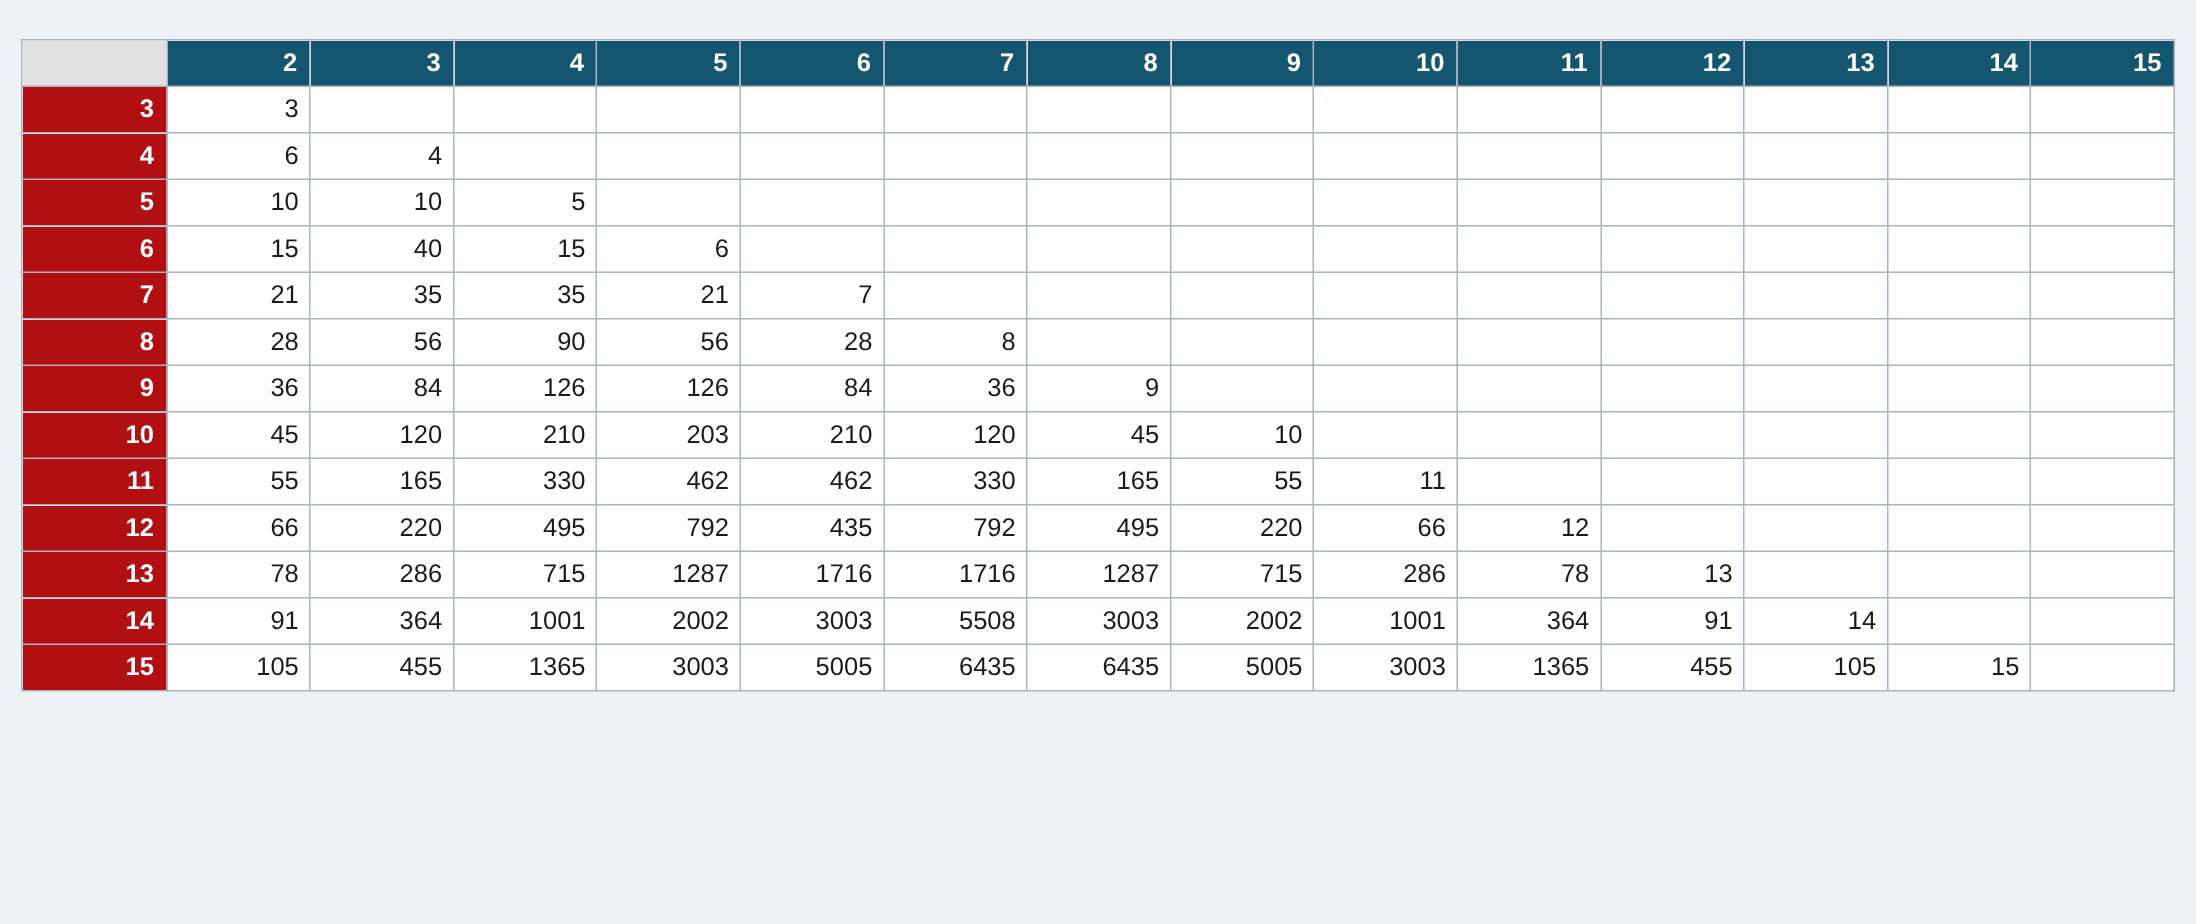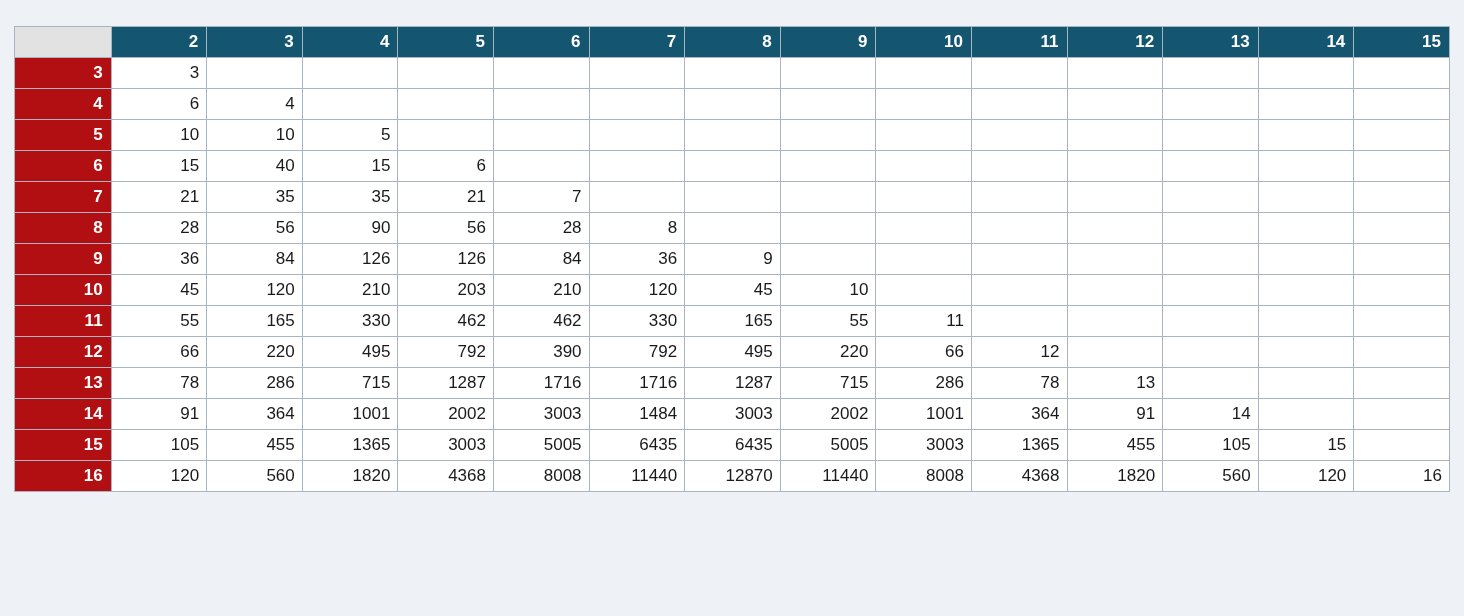--- a/index.html
+++ b/index.html
@@ -250,21 +250,21 @@
           <td></td>
           <td></td>
           <td></td>
         </tr>
         <tr>
           <th class="rowhead">12</th>
           <td>66</td>
           <td>220</td>
           <td>495</td>
           <td>792</td>
-          <td>390</td>
+          <td>435</td>
           <td>792</td>
           <td>495</td>
           <td>220</td>
           <td>66</td>
           <td>12</td>
           <td></td>
           <td></td>
           <td></td>
           <td></td>
         </tr>
@@ -285,21 +285,21 @@
           <td></td>
           <td></td>
         </tr>
         <tr>
           <th class="rowhead">14</th>
           <td>91</td>
           <td>364</td>
           <td>1001</td>
           <td>2002</td>
           <td>3003</td>
-          <td>1484</td>
+          <td>5508</td>
           <td>3003</td>
           <td>2002</td>
           <td>1001</td>
           <td>364</td>
           <td>91</td>
           <td>14</td>
           <td></td>
           <td></td>
         </tr>
         <tr>
@@ -312,32 +312,15 @@
           <td>6435</td>
           <td>6435</td>
           <td>5005</td>
           <td>3003</td>
           <td>1365</td>
           <td>455</td>
           <td>105</td>
           <td>15</td>
           <td></td>
         </tr>
-        <tr>
-          <th class="rowhead">16</th>
-          <td>120</td>
-          <td>560</td>
-          <td>1820</td>
-          <td>4368</td>
-          <td>8008</td>
-          <td>11440</td>
-          <td>12870</td>
-          <td>11440</td>
-          <td>8008</td>
-          <td>4368</td>
-          <td>1820</td>
-          <td>560</td>
-          <td>120</td>
-          <td>16</td>
-        </tr>
       </tbody>
   </table>
 </div>
 
 </body></html>

